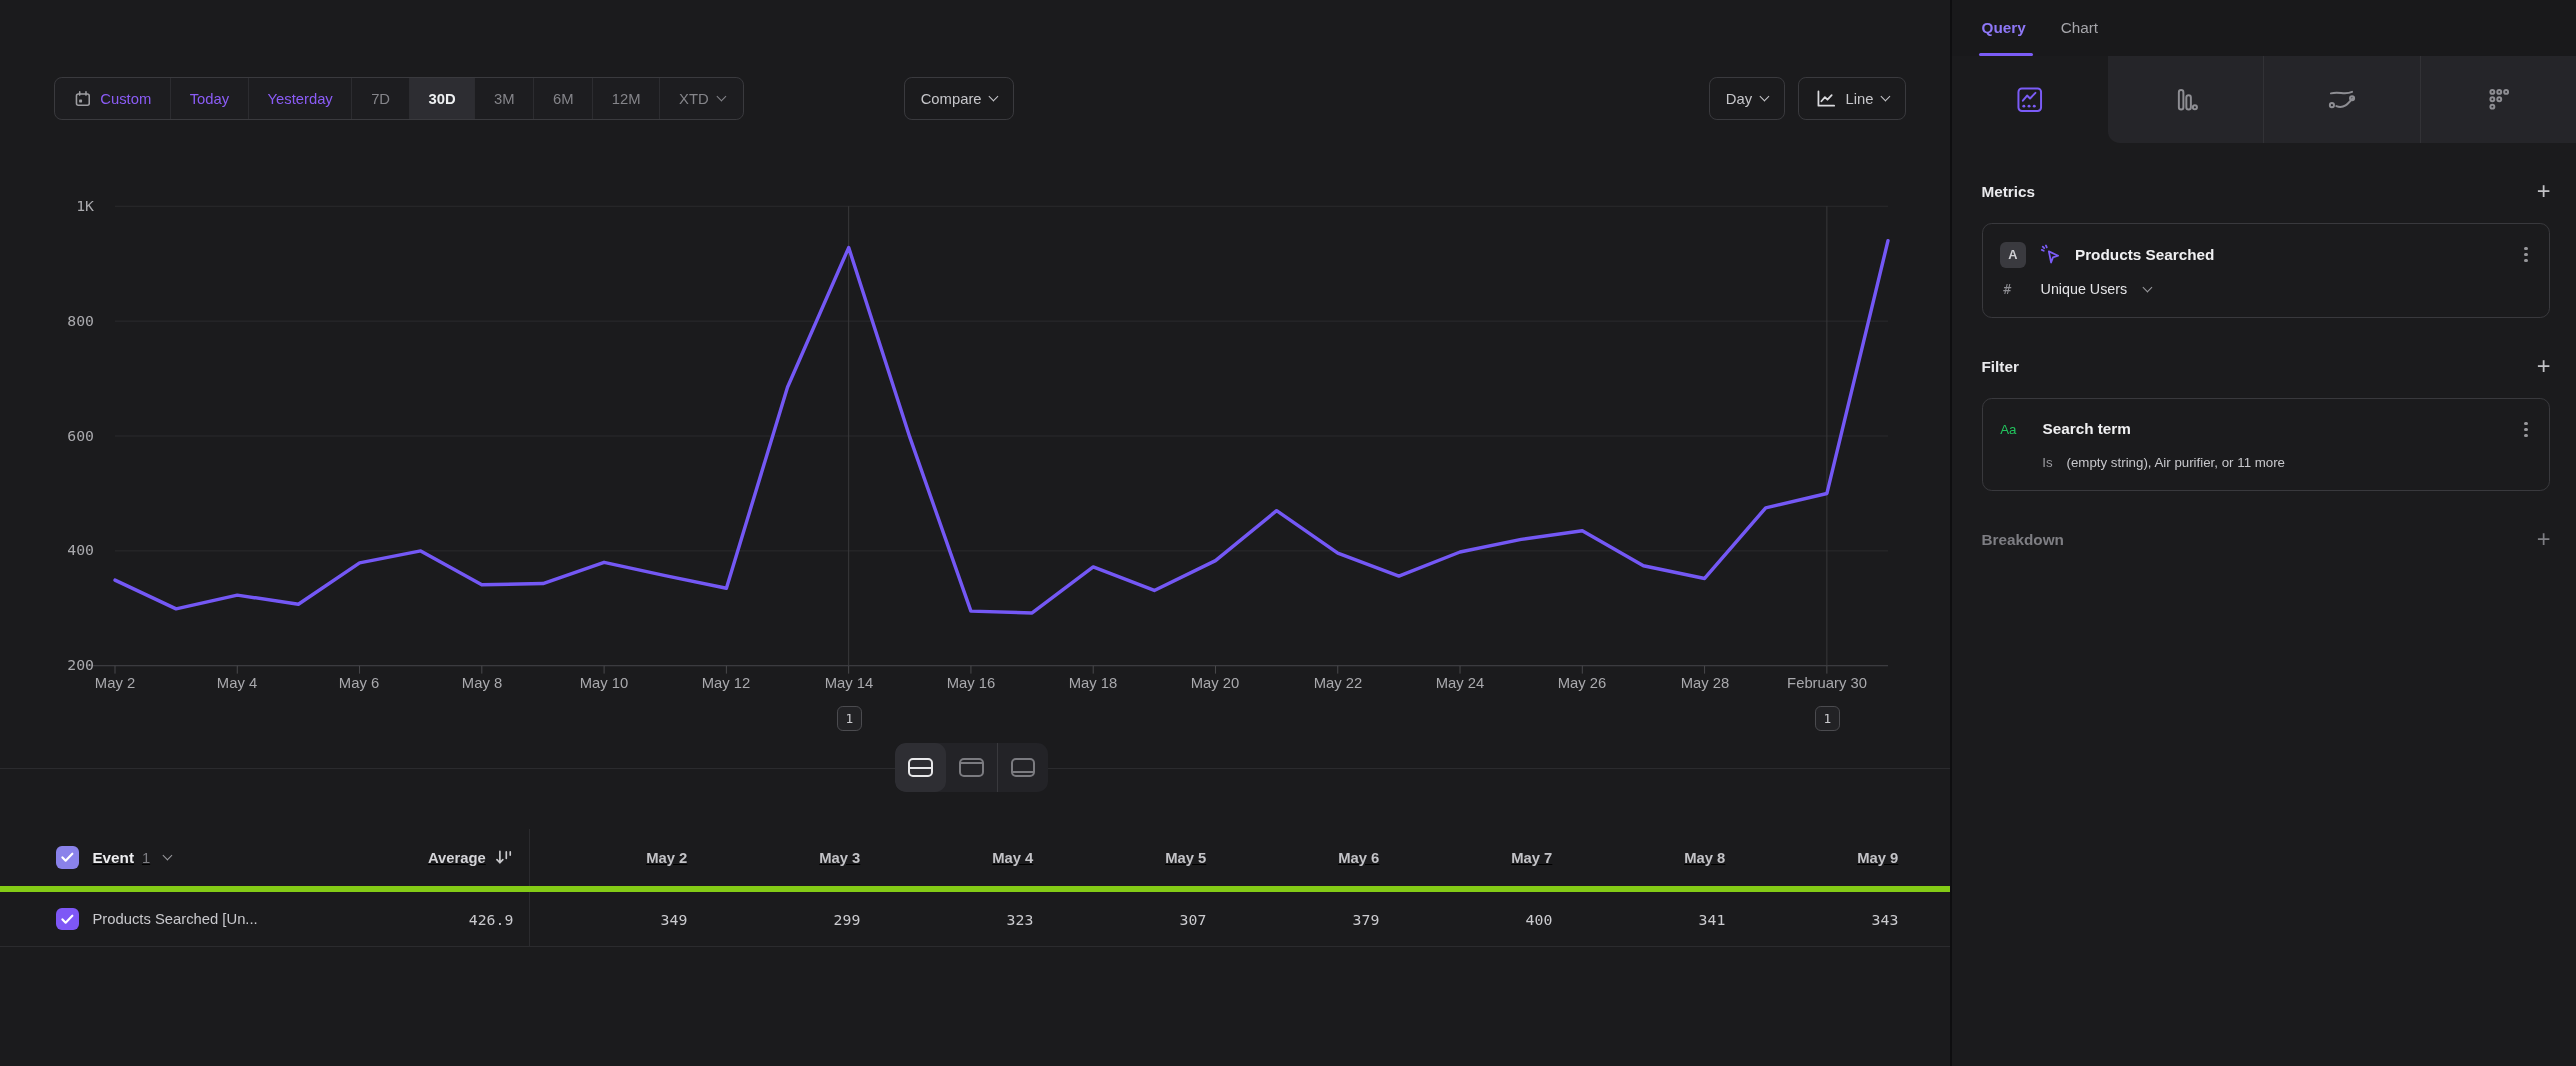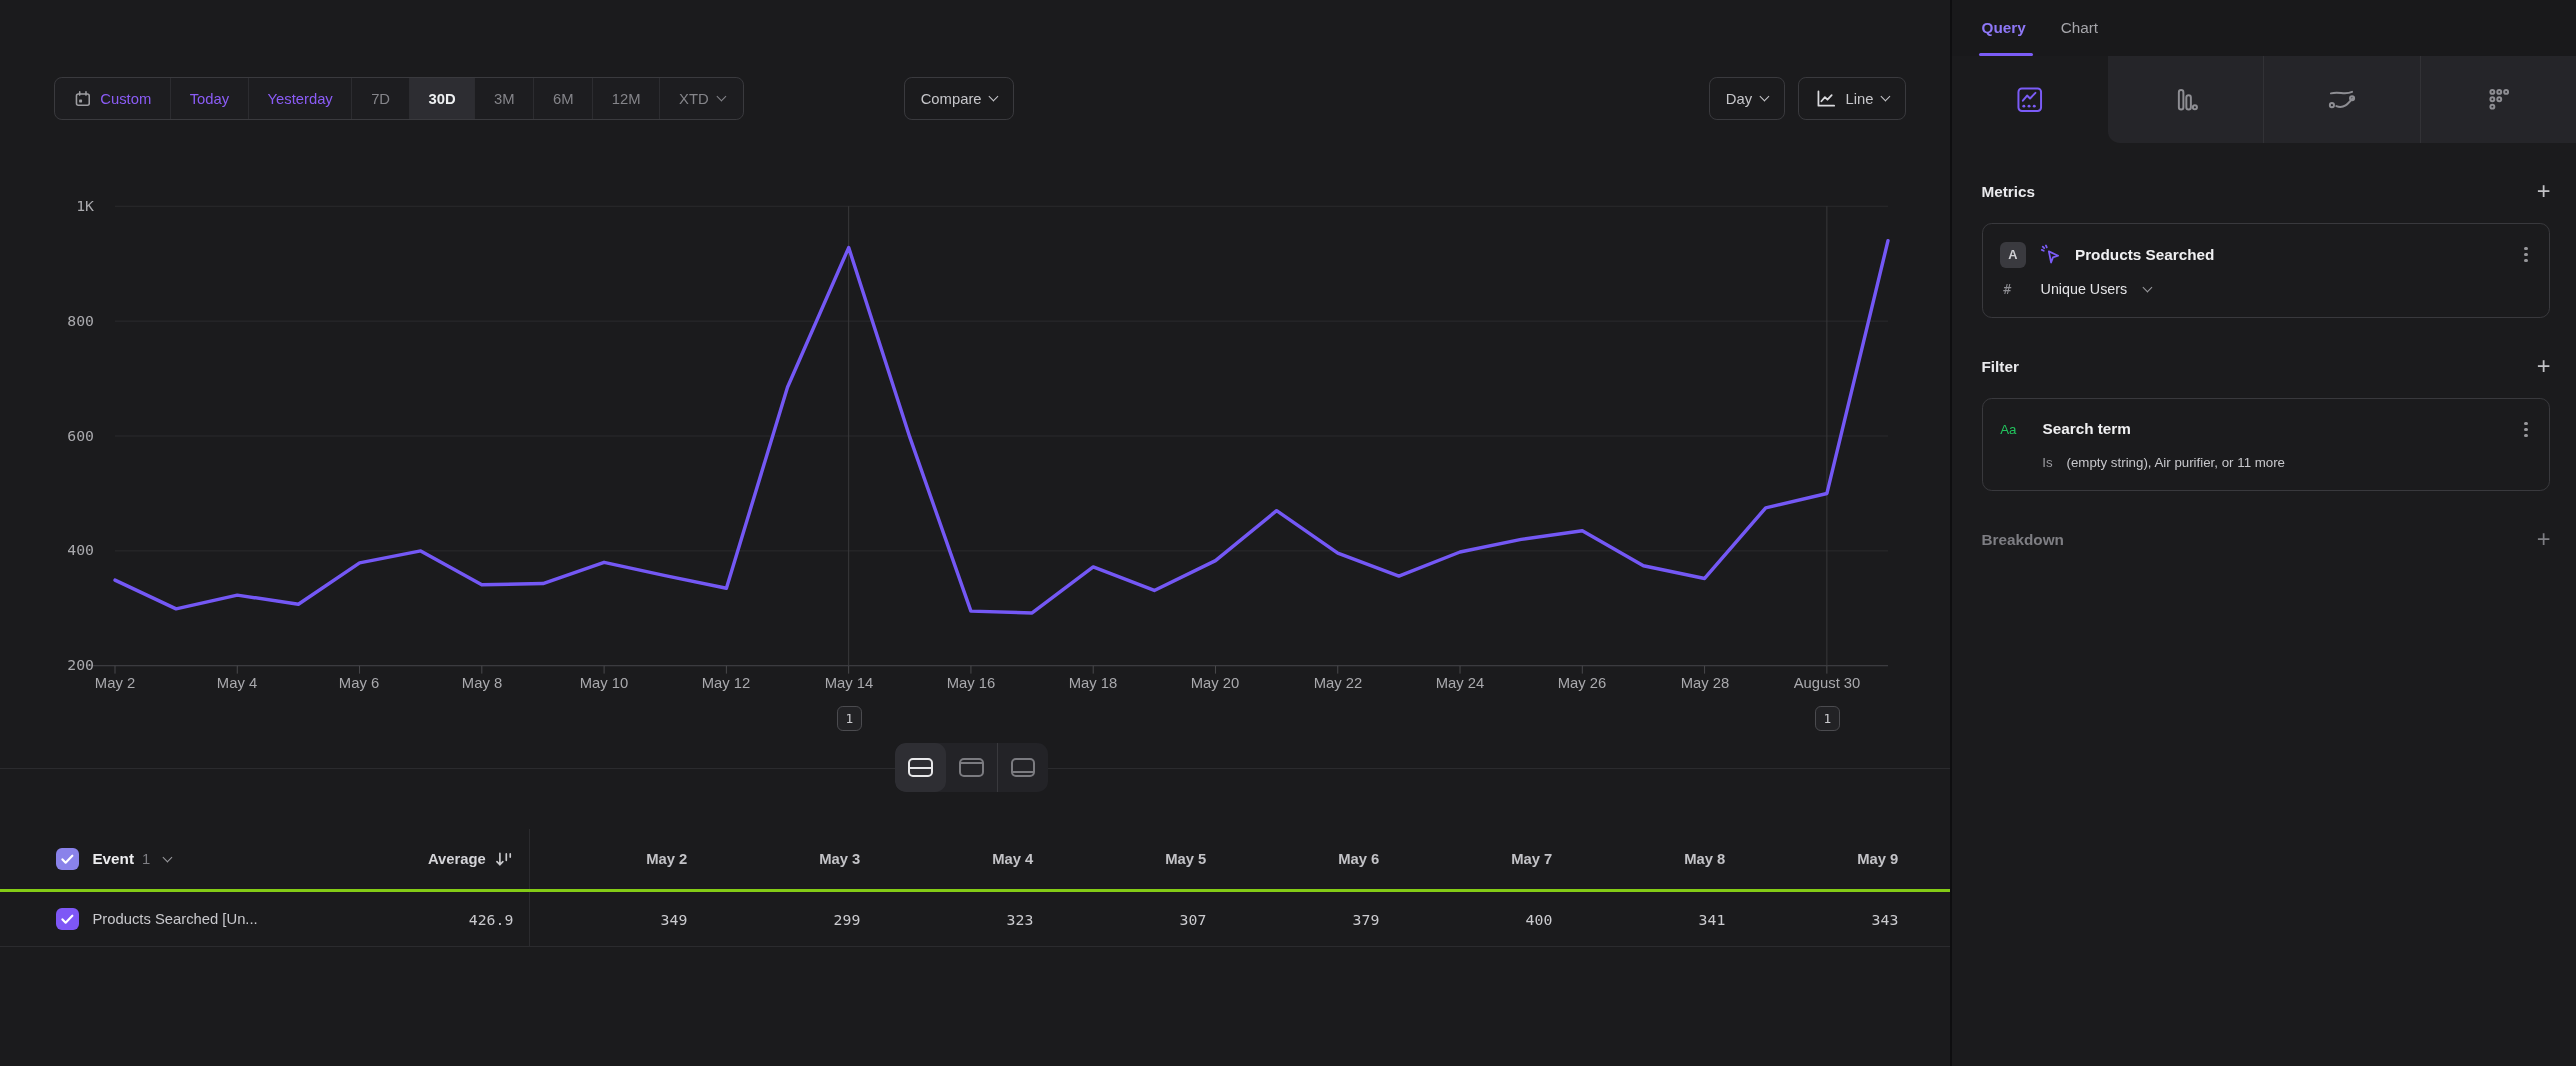--- a/index.html
+++ b/index.html
@@ -42,21 +42,21 @@
   .vt-btn.active + .vt-btn { border-left:none; }
   .vt-icon { width:24.6px; height:19.7px; border:2px solid currentColor; border-radius:4.9px; position:relative; }
   .vt-icon::after { content:''; position:absolute; left:0; right:0; height:2px; background:currentColor; }
   .vt-icon.mid::after { top:calc(50% - 1px); }
   .vt-icon.top::after { top:2.5px; }
   .vt-icon.bot::after { bottom:2.5px; }
 
   
   .data-table { position:absolute; left:0; top:829px; width:1950px; }
   .trow { display:flex; align-items:stretch; }
-  .thead { height:63px; border-bottom:3px solid #84cc16; }
+  .thead { height:63px; border-bottom:6px solid #84cc16;text-decoration:underline; }
   .tdata { height:55px; border-bottom:1px solid #2b2b2e; }
   .cell-label { width:268px; padding-left:56px; display:flex; align-items:center; gap:13.8px; white-space:nowrap; overflow:hidden; }
   .cell-avg { width:261px; display:flex; justify-content:flex-end; align-items:center; gap:6.9px; padding-right:15.7px; }
   .dates { display:flex; border-left:1px solid #2b2b2e; }
   .cell-date { width:173px; display:flex; align-items:center; justify-content:flex-end; padding-right:15.7px; }
   .thead .cell-date { font-size:14.8px; color:#c3c3c7; font-weight:bold; }
   .tdata .cell-date { font-family:"DejaVu Sans Mono", monospace; font-size:14.8px; color:#cbcbcf; }
   .checkbox { width:22.6px; height:22.6px; border-radius:5.9px; display:flex; align-items:center; justify-content:center; flex:0 0 22.6px; cursor:pointer; }
   .event-label { font-size:15.3px; color:#ededef; font-weight:bold; }
   .event-count { font-size:14.8px; color:#7f7f84; margin-left:-5.9px; }
@@ -203,21 +203,21 @@
         <div class="xlab" style="left:555px;">May 10</div>
         <div class="xlab" style="left:677px;">May 12</div>
         <div class="xlab" style="left:800px;">May 14</div>
         <div class="xlab" style="left:922px;">May 16</div>
         <div class="xlab" style="left:1044px;">May 18</div>
         <div class="xlab" style="left:1166px;">May 20</div>
         <div class="xlab" style="left:1289px;">May 22</div>
         <div class="xlab" style="left:1411px;">May 24</div>
         <div class="xlab" style="left:1533px;">May 26</div>
         <div class="xlab" style="left:1656px;">May 28</div>
-        <div class="xlab" style="left:1778px;">August 30</div>
+        <div class="xlab" style="left:1778px;">February 30</div>
       </div>
 
     <div class="hdivider"></div>
     <div class="view-toggle">
       <button class="vt-btn active">
           <span class="vt-icon mid"></span>
         </button>
       <button class="vt-btn">
           <span class="vt-icon top"></span>
         </button>

